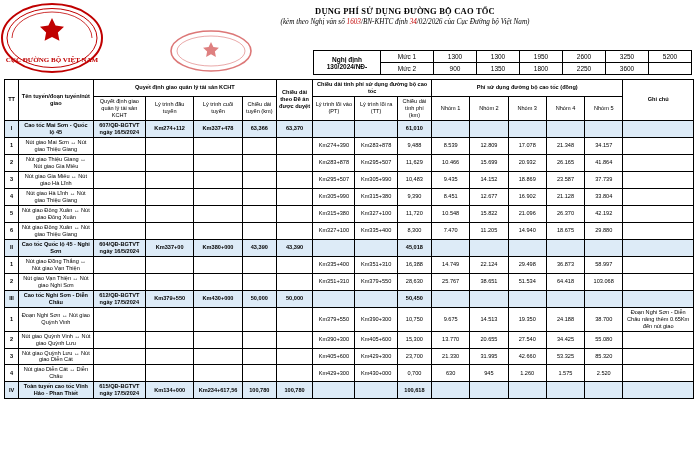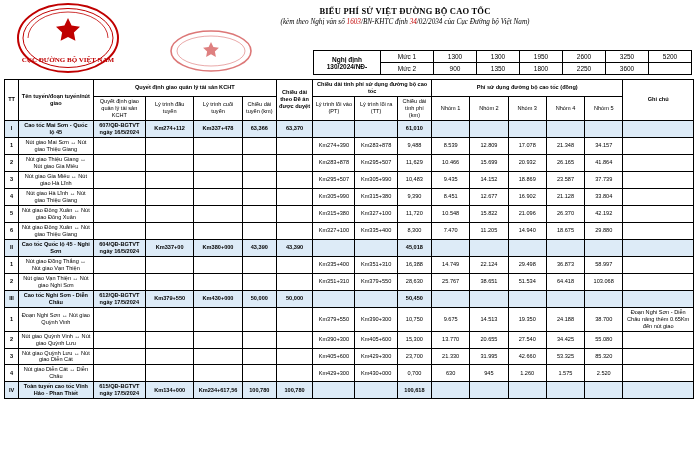--- a/index.html
+++ b/index.html
@@ -8,21 +8,21 @@
     background:#ffffff;
     font-family:"Liberation Serif", serif;
     color:#000;
     overflow:hidden;
   }
   .page{position:relative;width:698px;height:454px;}
 
   
   .header{position:relative;height:78px;}
   .logo{
-    position:absolute;left:16px;top:2px;width:104px;height:72px;
+    position:absolute;left:0;top:2px;width:104px;height:72px;
   }
   .logo svg{display:block;}
   .title-block{
     position:absolute;left:120px;top:6px;right:8px;text-align:center;
   }
   .doc-title{font-size:8.5px;font-weight:bold;letter-spacing:.2px;}
   .doc-sub{font-size:7.4px;margin-top:3px;line-height:1.35;}
   .doc-sub2{font-size:7.2px;font-style:italic;margin-top:2px;}
   .doc-sub2 .red{color:#c00000;font-style:italic;}
   .stamp{
@@ -78,23 +78,23 @@
       <svg width="104" height="72" viewBox="0 0 104 72">
         <ellipse cx="52" cy="36" rx="50" ry="34" fill="none" stroke="#c00000" stroke-width="2"></ellipse>
         <ellipse cx="52" cy="36" rx="45" ry="29.5" fill="none" stroke="#c00000" stroke-width="1"></ellipse>
         <path d="M52 16 l3.6 7.6 8.4 1.1 -6.1 5.8 1.5 8.3 -7.4-3.9 -7.4 3.9 1.5-8.3 -6.1-5.8 8.4-1.1z" fill="#c00000"></path>
         <text x="52" y="60" font-size="7" fill="#c00000" text-anchor="middle" font-family="Liberation Serif, serif" font-weight="bold">CỤC ĐƯỜNG BỘ VIỆT NAM</text>
         <path d="M12 36 a40 26 0 0 1 80 0" fill="none" stroke="#c00000" stroke-width="0.8"></path>
       </svg>
     </div>
 
     <div class="title-block">
-      <div class="doc-title">BIỂU PHÍ SỬ VIỆT ĐƯỜNG BỘ CAO TỐC</div>
+      <div class="doc-title">DỤNG PHÍ SỬ DỤNG ĐƯỜNG BỘ CAO TỐC</div>
       <div class="doc-sub2">
-        <span>(kèm theo Nghị văn số </span><span class="red">1603</span><span>/BN-KHTC định </span><span class="red">34</span><span>/02/2034 của Cục Đường bộ Việt Nam)</span>
+        <span>(kèm theo Nghị văn số </span><span class="red">1603</span><span>/BN-KHTC định </span><span class="red">34</span><span>/02/2026 của Cục Đường bộ Việt Nam)</span>
       </div>
     </div>
 
     <div class="stamp">
       <svg width="86" height="46" viewBox="0 0 86 46">
         <ellipse cx="43" cy="23" rx="40" ry="20" fill="none" stroke="#d04a4a" stroke-width="1.6" opacity="0.75"></ellipse>
         <ellipse cx="43" cy="23" rx="34" ry="15" fill="none" stroke="#d04a4a" stroke-width="0.8" opacity="0.6"></ellipse>
         <path d="M43 14 l2.4 5 5.5 .7 -4 3.8 1 5.4 -4.9-2.6 -4.9 2.6 1-5.4 -4-3.8 5.5-.7z" fill="#d04a4a" opacity="0.7"></path>
       </svg>
     </div>

